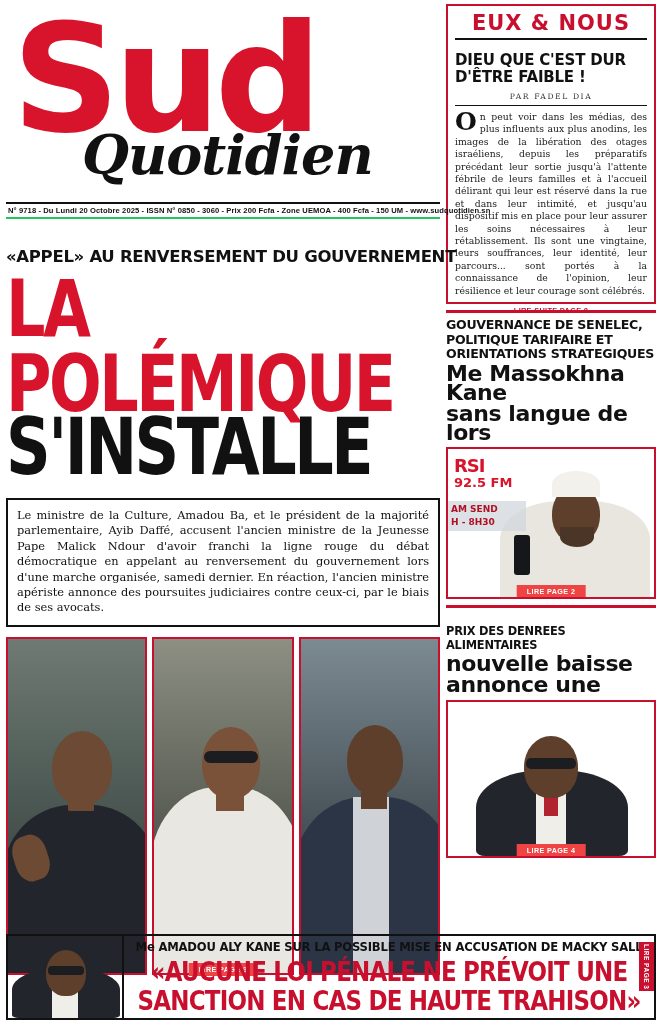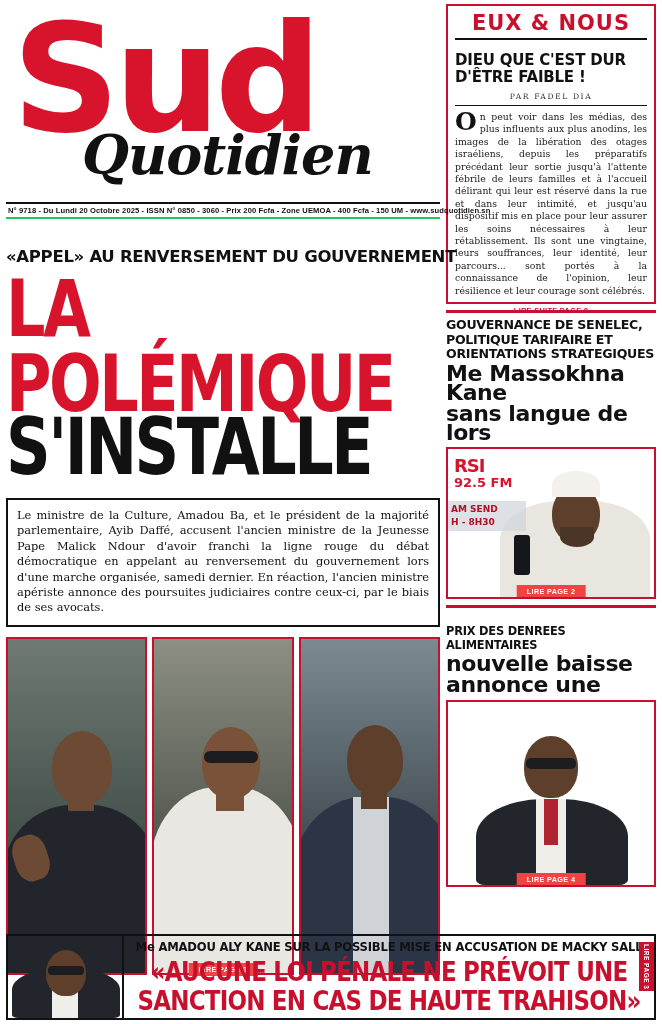--- a/index.html
+++ b/index.html
@@ -222,21 +222,21 @@
   .sec-photo {
     position: relative;
     margin-top: 5px;
     height: 152px;
     border: 2px solid #c8102e;
     overflow: hidden;
   }
   .sec-photo2 {
     position: relative;
     margin-top: 6px;
-    height: 187px;
+    height: 158px;
     border: 2px solid #c8102e;
     overflow: hidden;
   }
   .sec-kicker-red {
     font-family: "DejaVu Sans", sans-serif;
     font-weight: bold;
     font-size: 11.4px;
     color: #111;
     letter-spacing: -0.2px;
     margin-top: 16px;

